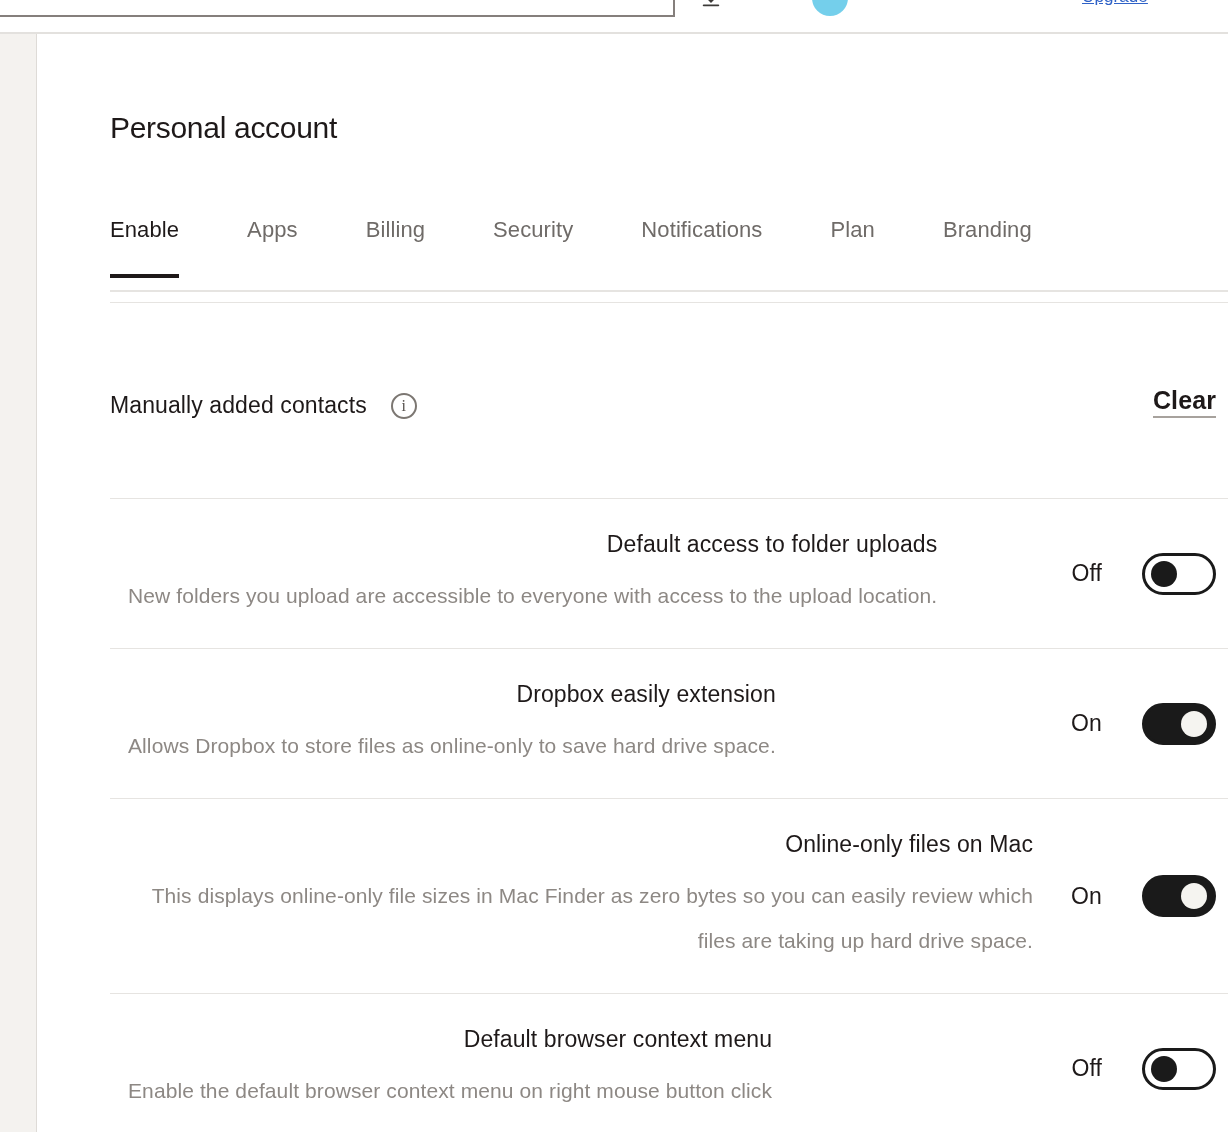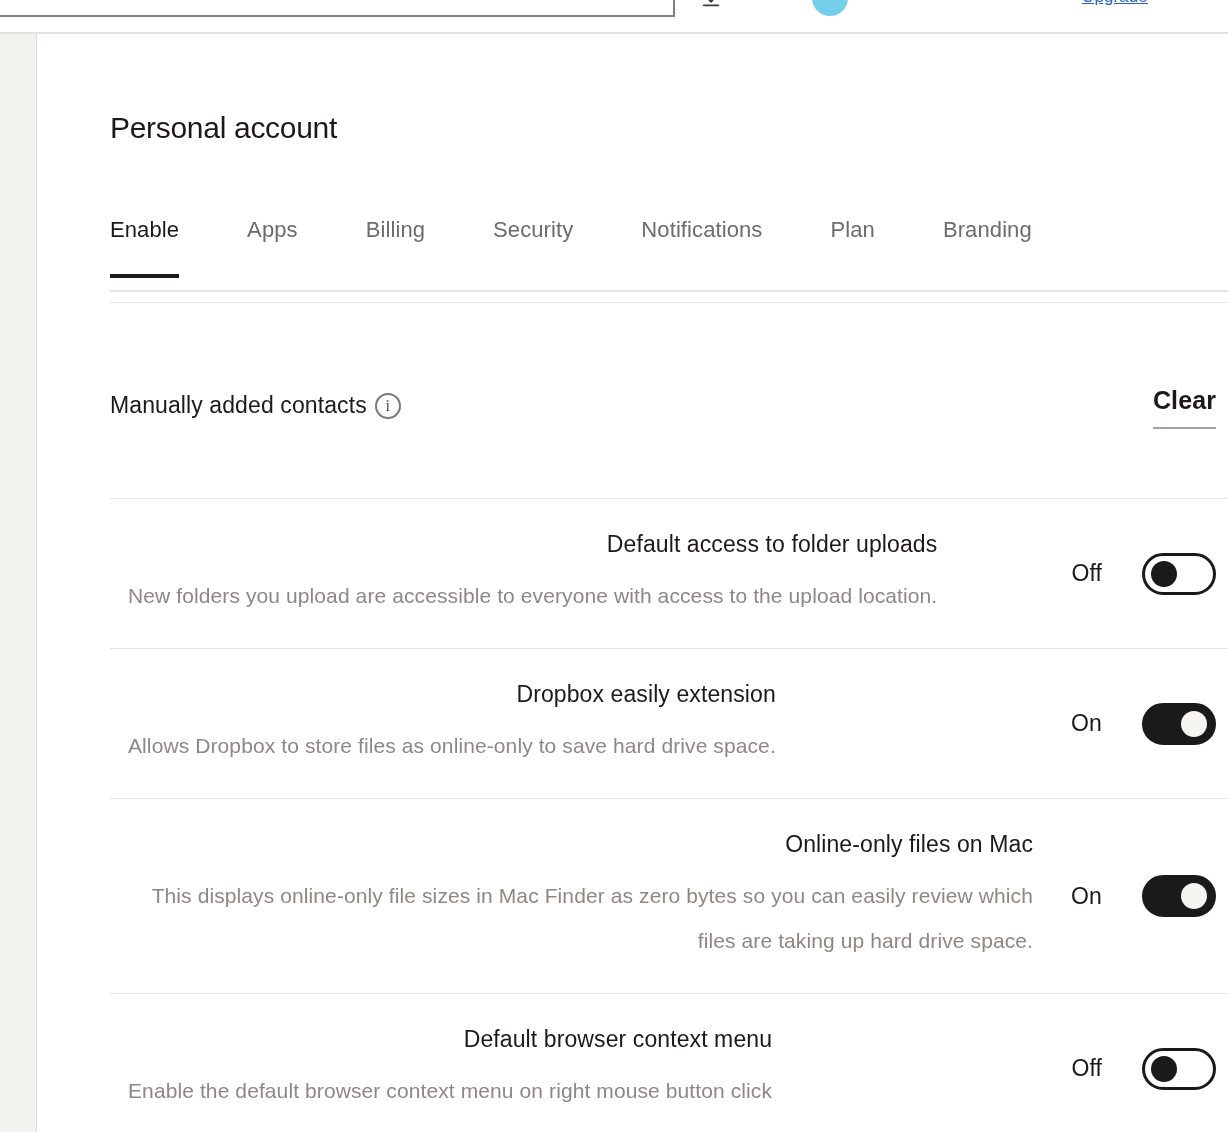--- a/index.html
+++ b/index.html
@@ -133,21 +133,21 @@
     position: absolute;
     left: 72px; top: 330px;
     width: 1128px; height: 96px;
     display: flex;
     align-items: flex-start;
     justify-content: space-between;
   }
   #contacts-label-wrap {
     display: flex;
     align-items: center;
-    gap: 8px;
+    gap: 24px;
     padding-top: 28px;
   }
   #contacts-label {
     font-size: 23px;
     color: #1e1919;
     letter-spacing: .1px;
   }
   .info-icon {
     width: 26px; height: 26px;
     border: 2px solid #7c7772;
@@ -164,21 +164,21 @@
   #clear-button {
     padding-top: 22px;
     padding-right: 22px;
     cursor: pointer;
   }
   #clear-label {
     font-size: 25px;
     font-weight: 700;
     color: #1e1919;
     border-bottom: 2px solid #a7a29d;
-    padding-bottom: 13px;
+    padding-bottom: 2px;
     letter-spacing: .1px;
   }
 
   
   #settings-list {
     position: absolute;
     left: 72px; top: 464px;
     width: 1128px;
   }
   .setting-row {

